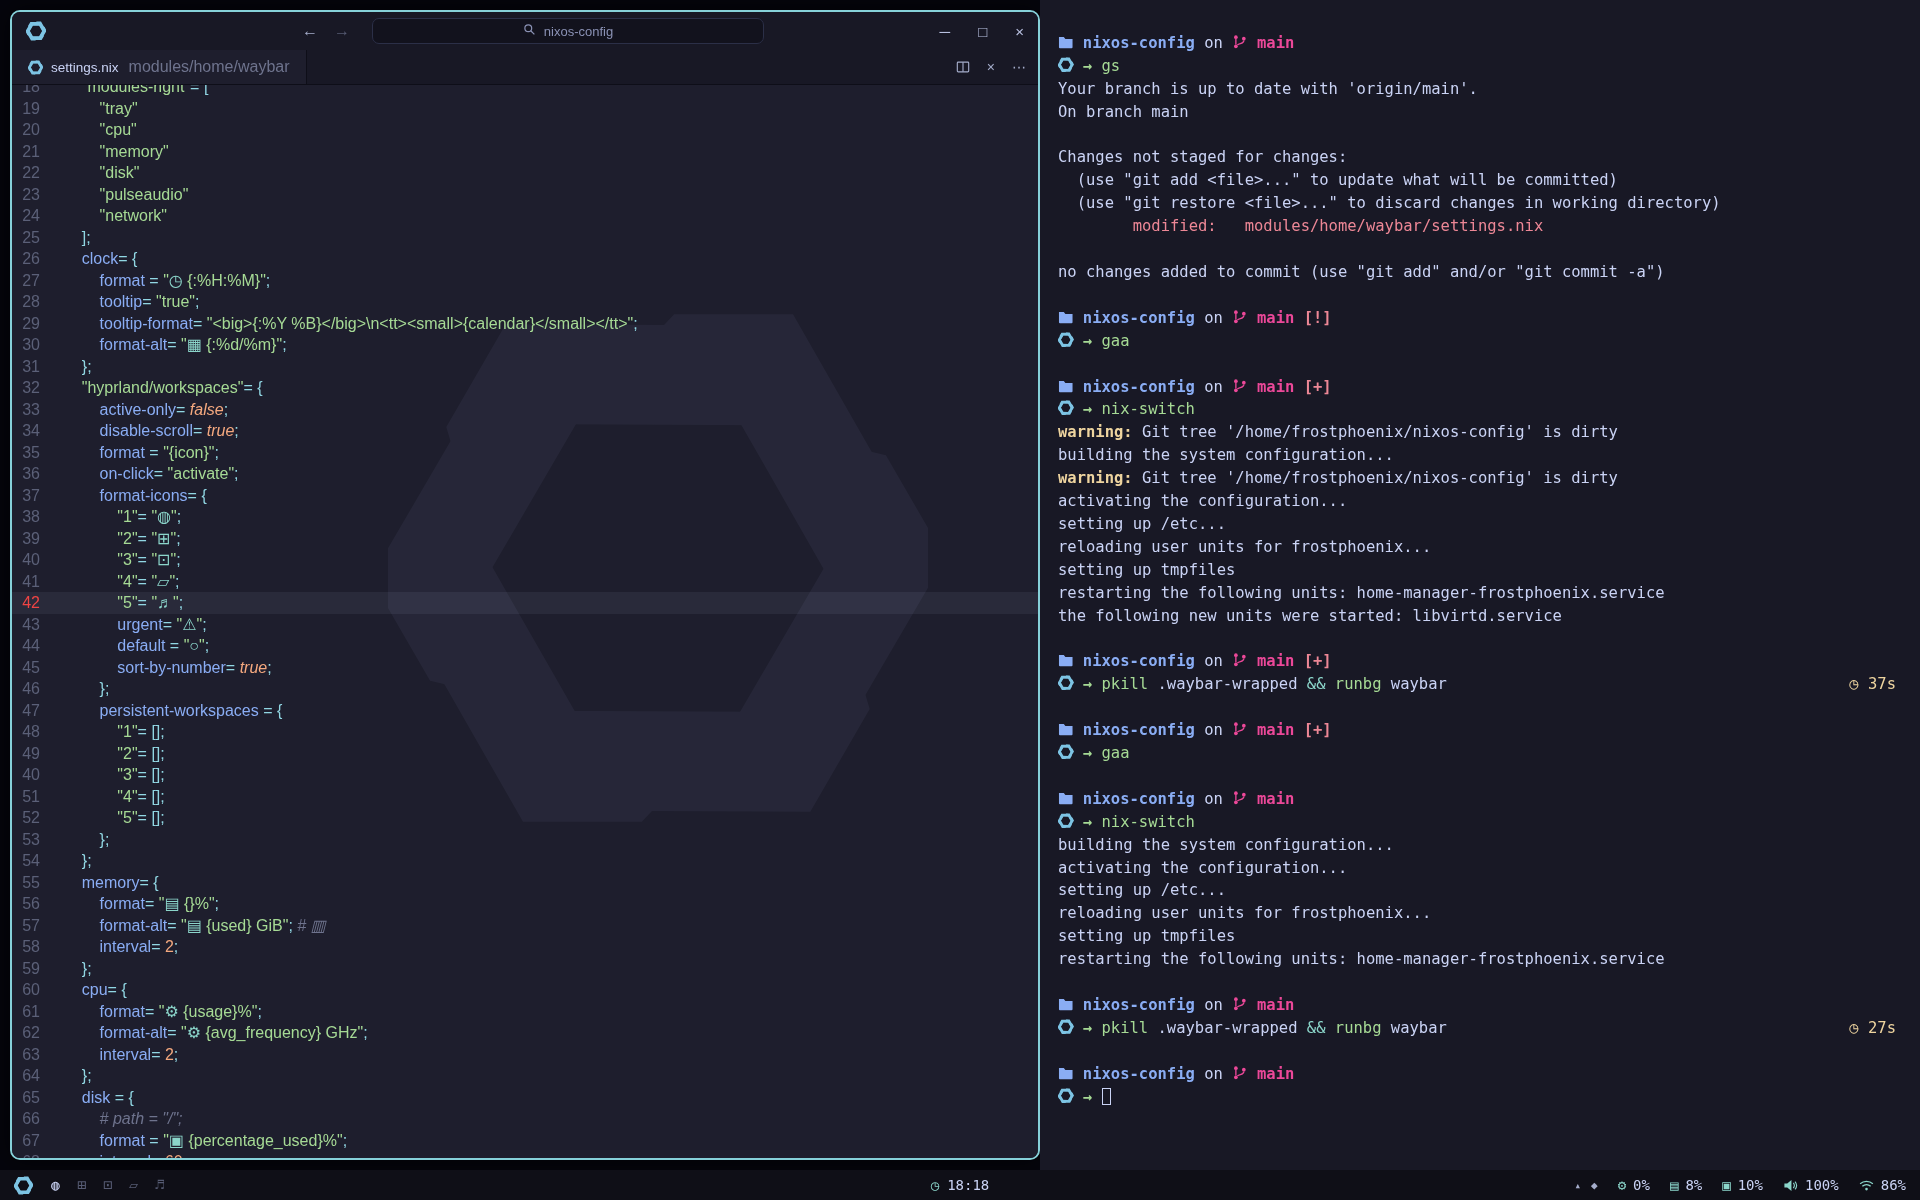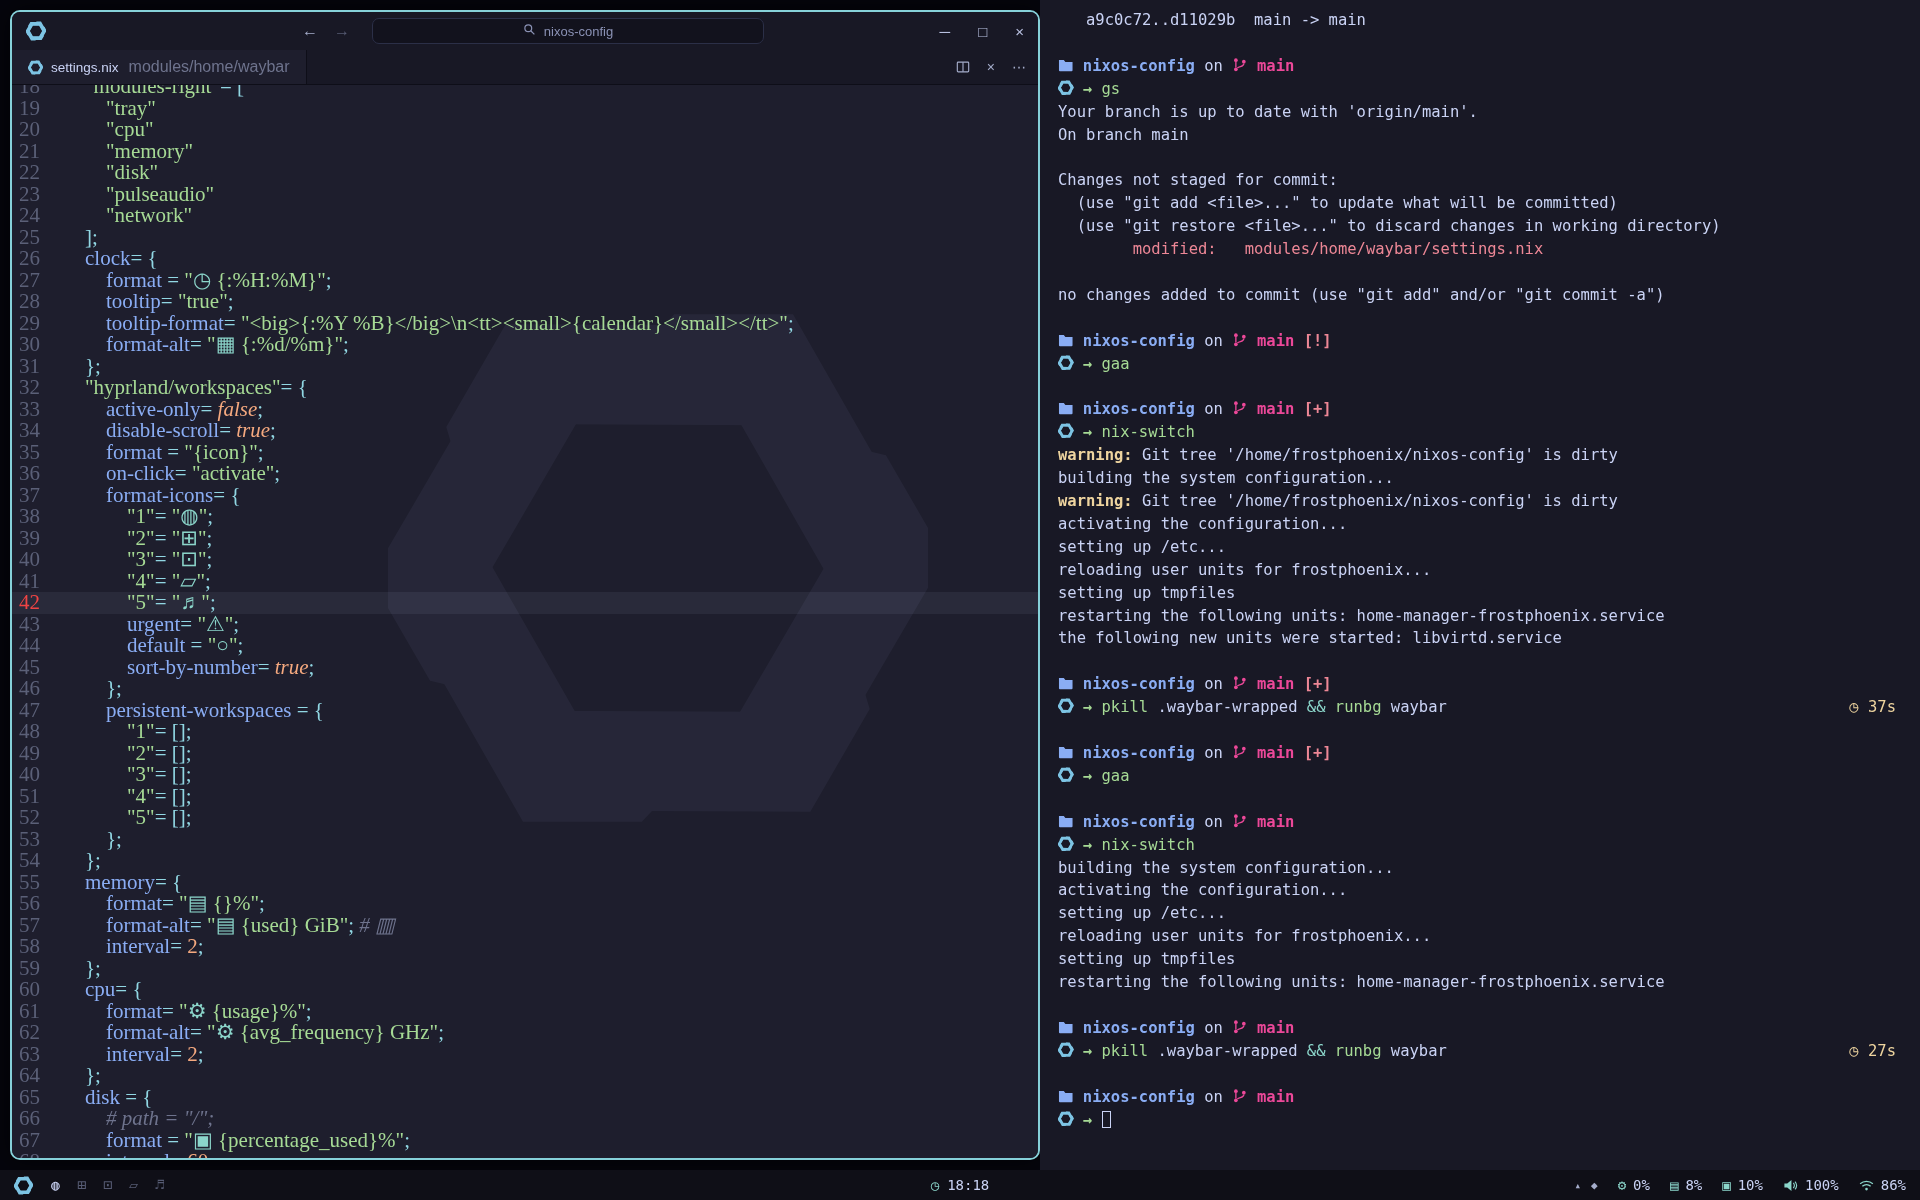--- a/index.html
+++ b/index.html
@@ -26,21 +26,21 @@
   .tabbar{height:35px;background:#181825;border-bottom:1px solid #0e0e18;display:flex;align-items:center;flex:none}
   .tab{height:100%;display:flex;align-items:center;gap:8px;padding:0 16px;background:#1e1e2d;border-right:1px solid #0e0e18;font-size:13.5px}
   .tab-icon{width:15px;height:15px;color:#7dc4e4;flex:none}
   .tab-icon svg{width:100%;height:100%}
   .tab-name{color:#cad3f5}
   .tab-path{color:#6e738d;font-size:16px;margin-left:2px}
   .tab-actions{margin-left:auto;display:flex;gap:17px;align-items:center;color:#a5adcb;padding-right:12px;font-size:14px}
   .tab-actions svg{width:14px;height:14px;display:block}
 
   .editor-body{flex:1;position:relative;overflow:hidden;background:#1e1e2d;
-    font-family:Liberation Serif, serif;font-size:21px;line-height:21.5px;padding-top:2px}
+    font-family:Liberation Sans, sans-serif;font-size:16px;line-height:21.5px;padding-top:2px}
   .watermark{position:absolute;left:63%;top:45%;transform:translate(-50%,-50%);width:540px;height:540px;color:#b7bdf8;opacity:.05;pointer-events:none;z-index:0}
   .watermark svg{width:100%;height:100%}
   #code-lines{position:relative;z-index:1}
   .cl{display:flex;white-space:pre}
   .cl.cur{background:rgba(202,211,245,.07)}
   .cl.clip{margin-top:-11px}
   .ln{width:52px;text-align:right;padding-right:24px;color:#5b6078;flex:none}
   .cl.cur .ln{color:#ef4444}
   .ct{white-space:pre}
   .tk-fg{color:#cad3f5}
@@ -206,21 +206,20 @@
             <div class="cl"><span class="ln">65</span><span class="ct"><span class="tk-fg">    </span><span class="tk-id">disk</span><span class="tk-op"> = </span><span class="tk-op">{</span></span></div>
             <div class="cl"><span class="ln">66</span><span class="ct"><span class="tk-fg">        </span><span class="tk-com"># path = "/";</span></span></div>
             <div class="cl"><span class="ln">67</span><span class="ct"><span class="tk-fg">        </span><span class="tk-id">format</span><span class="tk-op"> = </span><span class="tk-str">"</span><span class="tk-ico">▣</span><span class="tk-str"> {percentage_used}%"</span><span class="tk-op">;</span></span></div>
             <div class="cl"><span class="ln">68</span><span class="ct"><span class="tk-fg">        </span><span class="tk-id">interval</span><span class="tk-op">= </span><span class="tk-num">60</span><span class="tk-op">;</span></span></div>
           </div>
       </div>
     </div>
 
     <div class="terminal">
       <div id="term-lines">
-          <div class="tl"><span class="tseg"><span class="c-fg">   a9c0c72..d11029b  main -&gt; main</span></span></div>
           <div class="tl">&nbsp;</div>
           <div class="tl"><span class="tseg"><span class="ticon c-blue"><svg viewBox="0 0 16 14">
                   <path d="M1 2.2 h5 l1.6 2 H15 v8.6 a1 1 0 0 1 -1 1 H2 a1 1 0 0 1 -1 -1 Z" fill="currentColor"></path>
                 </svg></span><span class="c-blue c-b"> nixos-config</span><span class="c-fg"> on </span><span class="ticon c-mauve"><svg viewBox="0 0 16 16">
                   <g fill="currentColor">
                     <circle cx="4" cy="3.3" r="1.9"></circle>
                     <circle cx="4" cy="12.7" r="1.9"></circle>
                     <circle cx="12.2" cy="4.8" r="1.9"></circle>
                   </g>
                   <g fill="none" stroke="currentColor" stroke-width="1.4">
@@ -234,21 +233,21 @@
                     <path d="M 3 -47 L 25 -47 L 45 -12 L 34 6 L 14 -29 L -14 -29 Z" transform="rotate(60)"></path>
                     <path d="M 3 -47 L 25 -47 L 45 -12 L 34 6 L 14 -29 L -14 -29 Z" transform="rotate(120)"></path>
                     <path d="M 3 -47 L 25 -47 L 45 -12 L 34 6 L 14 -29 L -14 -29 Z" transform="rotate(180)"></path>
                     <path d="M 3 -47 L 25 -47 L 45 -12 L 34 6 L 14 -29 L -14 -29 Z" transform="rotate(240)"></path>
                     <path d="M 3 -47 L 25 -47 L 45 -12 L 34 6 L 14 -29 L -14 -29 Z" transform="rotate(300)"></path>
                   </g>
                 </svg></span><span class="c-fg"> </span><span class="c-green c-b">→ </span><span class="c-green">gs</span></span></div>
           <div class="tl"><span class="tseg"><span class="c-fg">Your branch is up to date with 'origin/main'.</span></span></div>
           <div class="tl"><span class="tseg"><span class="c-fg">On branch main</span></span></div>
           <div class="tl">&nbsp;</div>
-          <div class="tl"><span class="tseg"><span class="c-fg">Changes not staged for commit:</span></span></div>
+          <div class="tl"><span class="tseg"><span class="c-fg">Changes not staged for changes:</span></span></div>
           <div class="tl"><span class="tseg"><span class="c-fg">  (use "git add &lt;file&gt;..." to update what will be committed)</span></span></div>
           <div class="tl"><span class="tseg"><span class="c-fg">  (use "git restore &lt;file&gt;..." to discard changes in working directory)</span></span></div>
           <div class="tl"><span class="tseg"><span class="c-fg">        </span><span class="c-red">modified:   modules/home/waybar/settings.nix</span></span></div>
           <div class="tl">&nbsp;</div>
           <div class="tl"><span class="tseg"><span class="c-fg">no changes added to commit (use "git add" and/or "git commit -a")</span></span></div>
           <div class="tl">&nbsp;</div>
           <div class="tl"><span class="tseg"><span class="ticon c-blue"><svg viewBox="0 0 16 14">
                   <path d="M1 2.2 h5 l1.6 2 H15 v8.6 a1 1 0 0 1 -1 1 H2 a1 1 0 0 1 -1 -1 Z" fill="currentColor"></path>
                 </svg></span><span class="c-blue c-b"> nixos-config</span><span class="c-fg"> on </span><span class="ticon c-mauve"><svg viewBox="0 0 16 16">
                   <g fill="currentColor">

